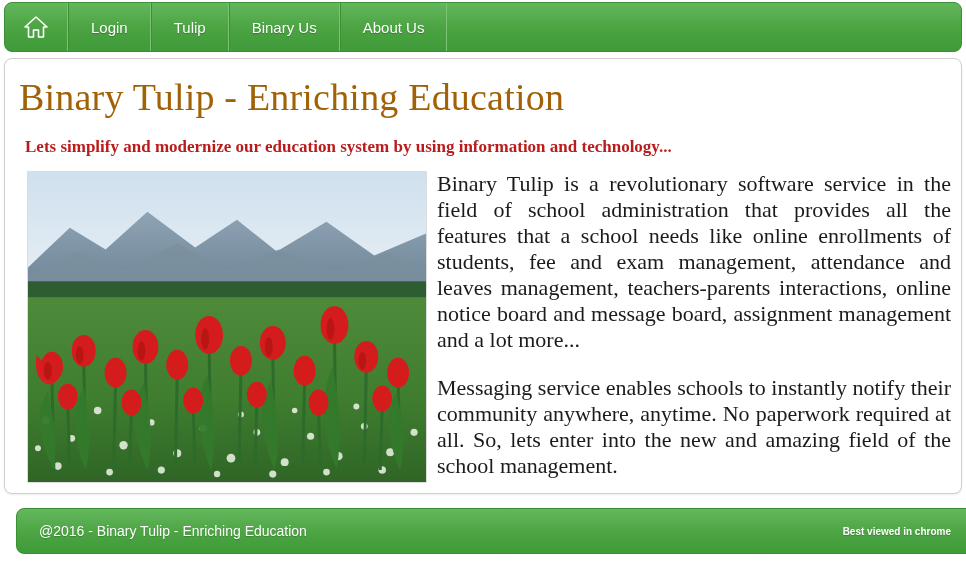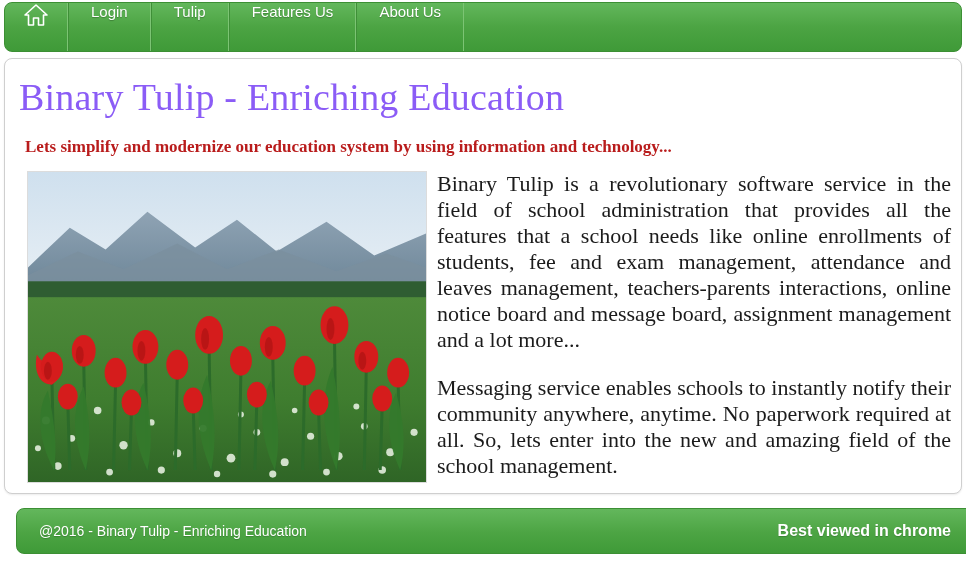--- a/index.html
+++ b/index.html
@@ -32,20 +32,21 @@
     border-radius: 8px;
     background: linear-gradient(to bottom, #63b75c 0%, #4ca443 50%, #3f9a38 100%);
     border: 1px solid #3c8f34;
     box-sizing: border-box;
     display: flex;
     align-items: stretch;
     overflow: hidden;
   }
   .nav-item {
     display: flex;
+    align-items: center;
     justify-content: center;
     color: #ffffff;
     font-size: 15px;
     padding: 0 22px;
     border-right: 1px solid #7cc474;
     border-left: 1px solid #3f8f38;
     cursor: pointer;
     white-space: nowrap;
     text-shadow: 0 1px 1px rgba(0,0,0,0.25);
   }
@@ -74,21 +75,21 @@
     background: #ffffff;
     border: 1px solid #cfcfcf;
     border-radius: 8px;
     box-sizing: border-box;
     box-shadow: 0 1px 2px rgba(0,0,0,0.08);
     overflow: hidden;
   }
 
   .page-title {
     font-family: "Liberation Serif", serif;
-    color: #8b5cf6;
+    color: #a16207;
     font-size: 38px;
     font-weight: normal;
     margin: 16px 0 16px 14px;
     letter-spacing: 0.2px;
   }
 
   .tagline {
     font-family: "Liberation Serif", serif;
     font-weight: bold;
     font-size: 17px;
@@ -152,21 +153,21 @@
     align-items: center;
     justify-content: space-between;
     padding: 0 22px;
     color: #ffffff;
   }
   .footer-left {
     font-size: 14px;
     text-shadow: 0 1px 1px rgba(0,0,0,0.2);
   }
   .footer-right {
-    font-size: 16px;
+    font-size: 10px;
     font-weight: bold;
     text-shadow: 0 1px 1px rgba(0,0,0,0.2);
   }
 </style>
 </head>
 <body>
 
 <div class="page">
 
   <div class="navbar">
@@ -177,21 +178,21 @@
         </svg>
       </span>
     </div>
     <div class="nav-item">
       <span>Login</span>
     </div>
     <div class="nav-item">
       <span>Tulip</span>
     </div>
     <div class="nav-item">
-      <span>Features Us</span>
+      <span>Binary Us</span>
     </div>
     <div class="nav-item">
       <span>About Us</span>
     </div>
     <div class="nav-spacer"></div>
   </div>
 
   <div class="content">
 
     <h1 class="page-title">Binary Tulip - Enriching Education</h1>

